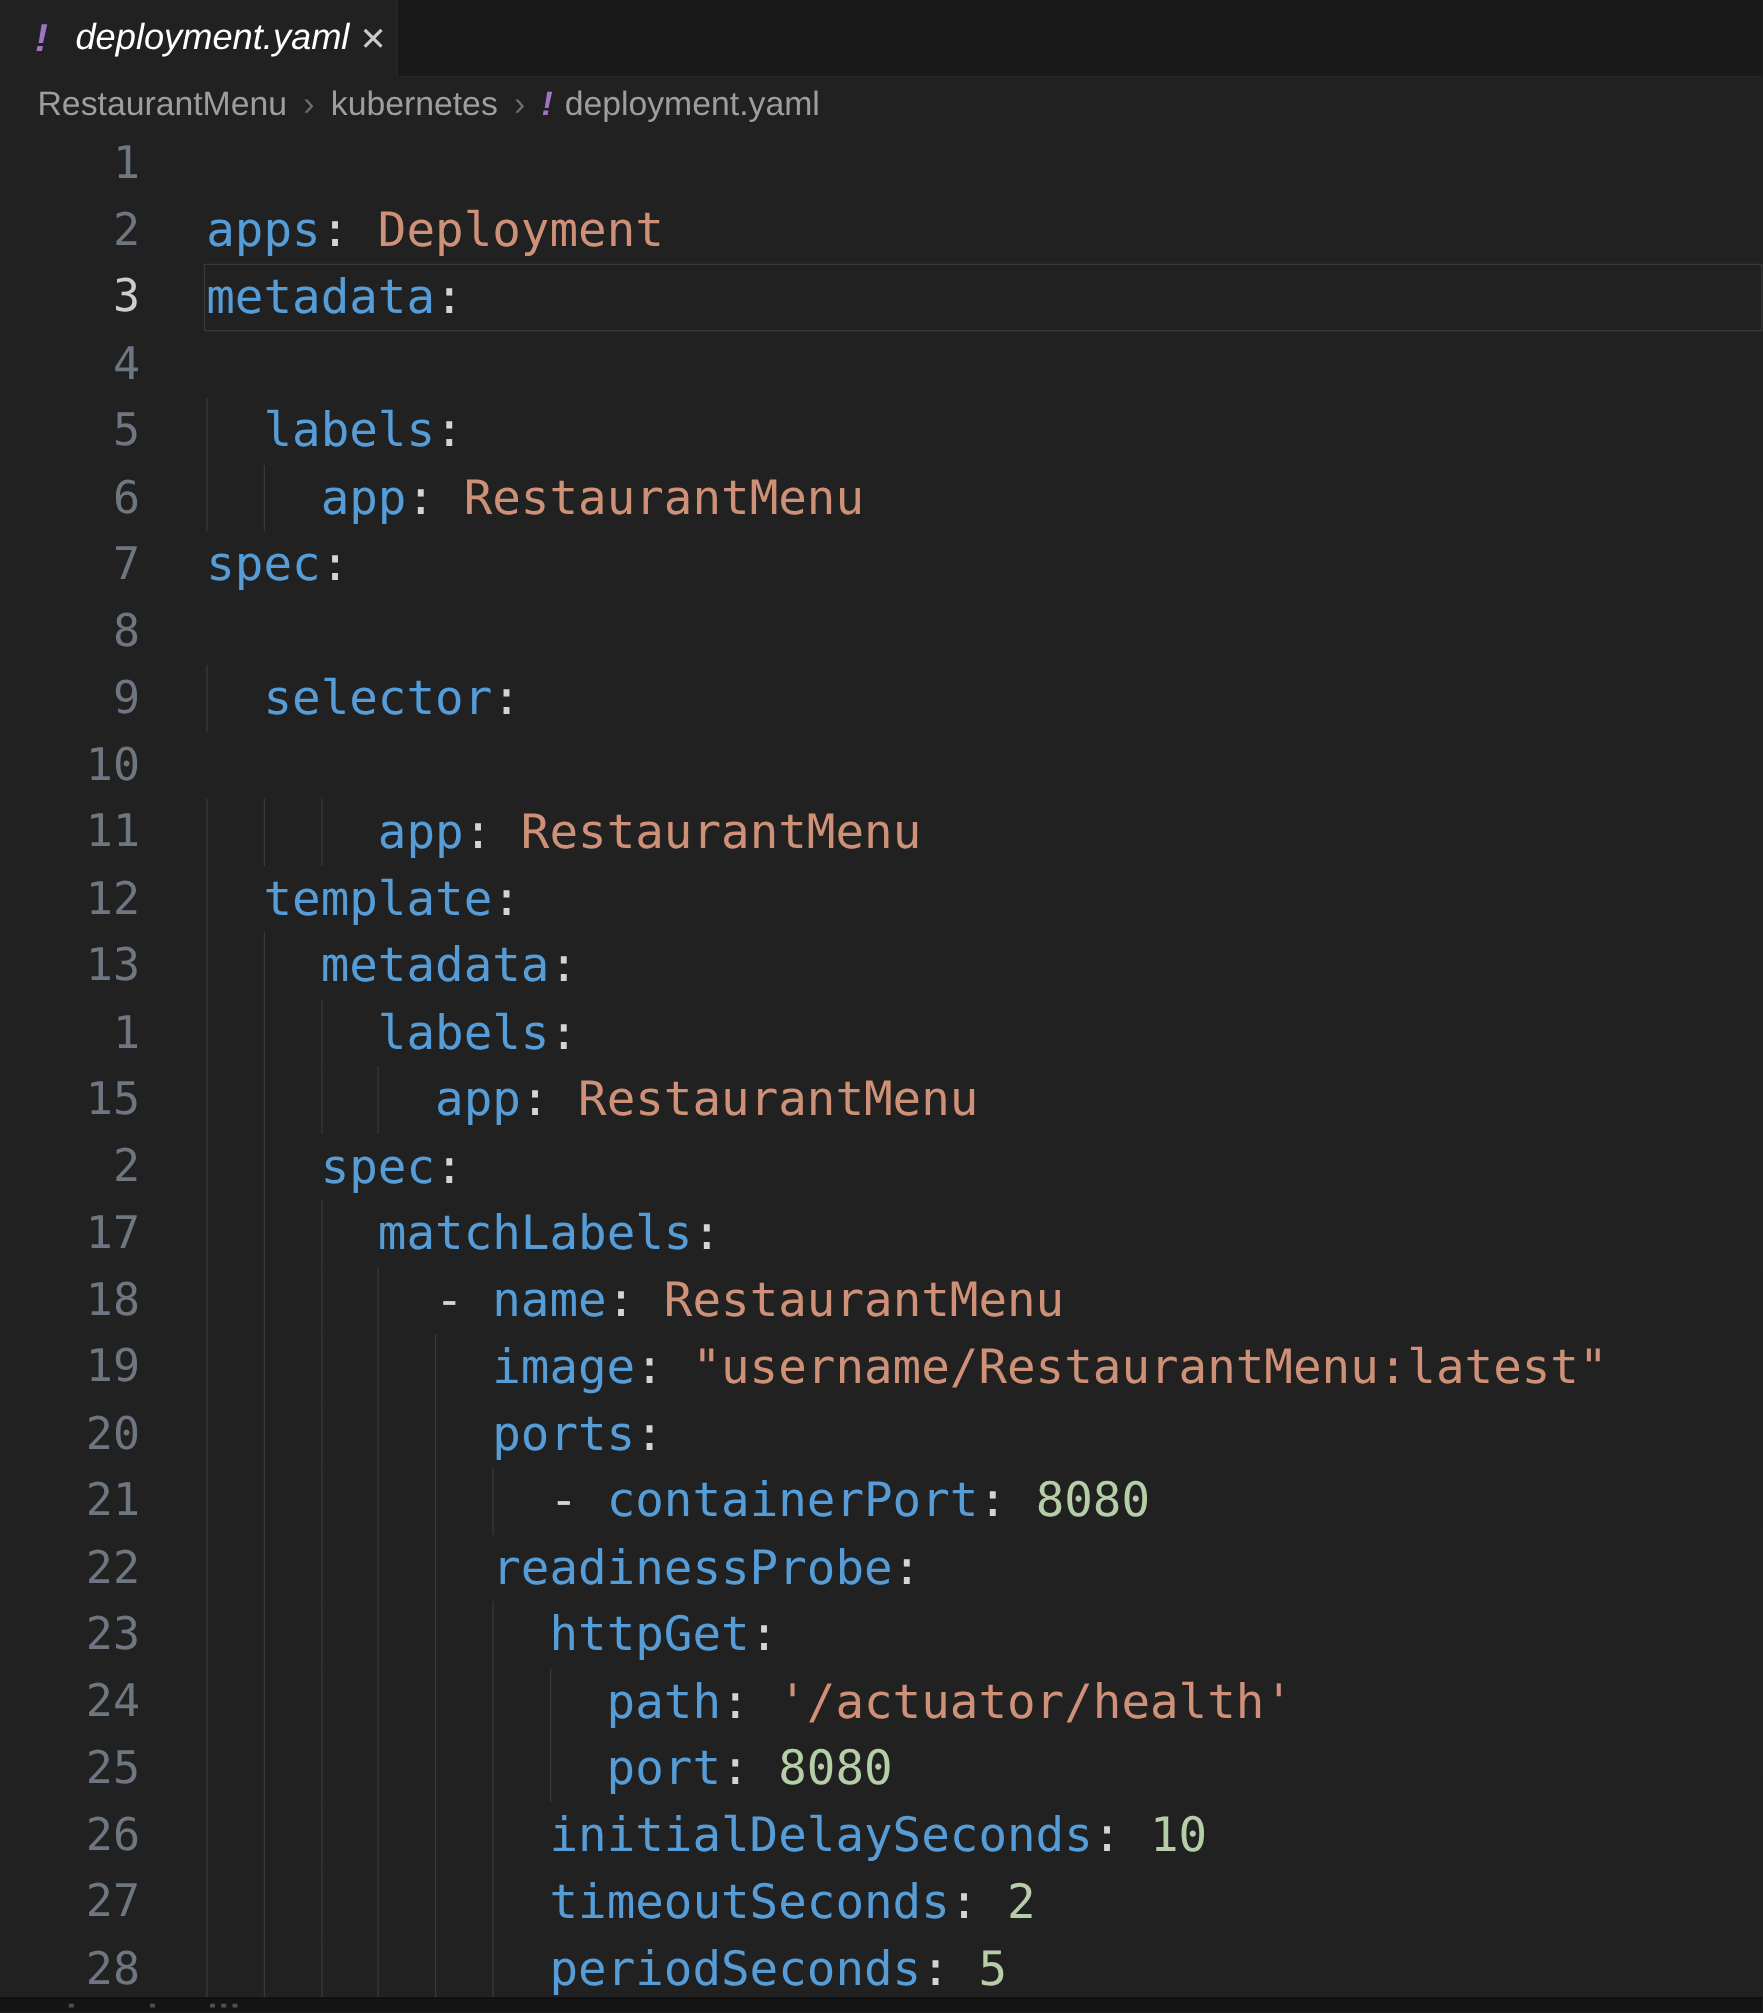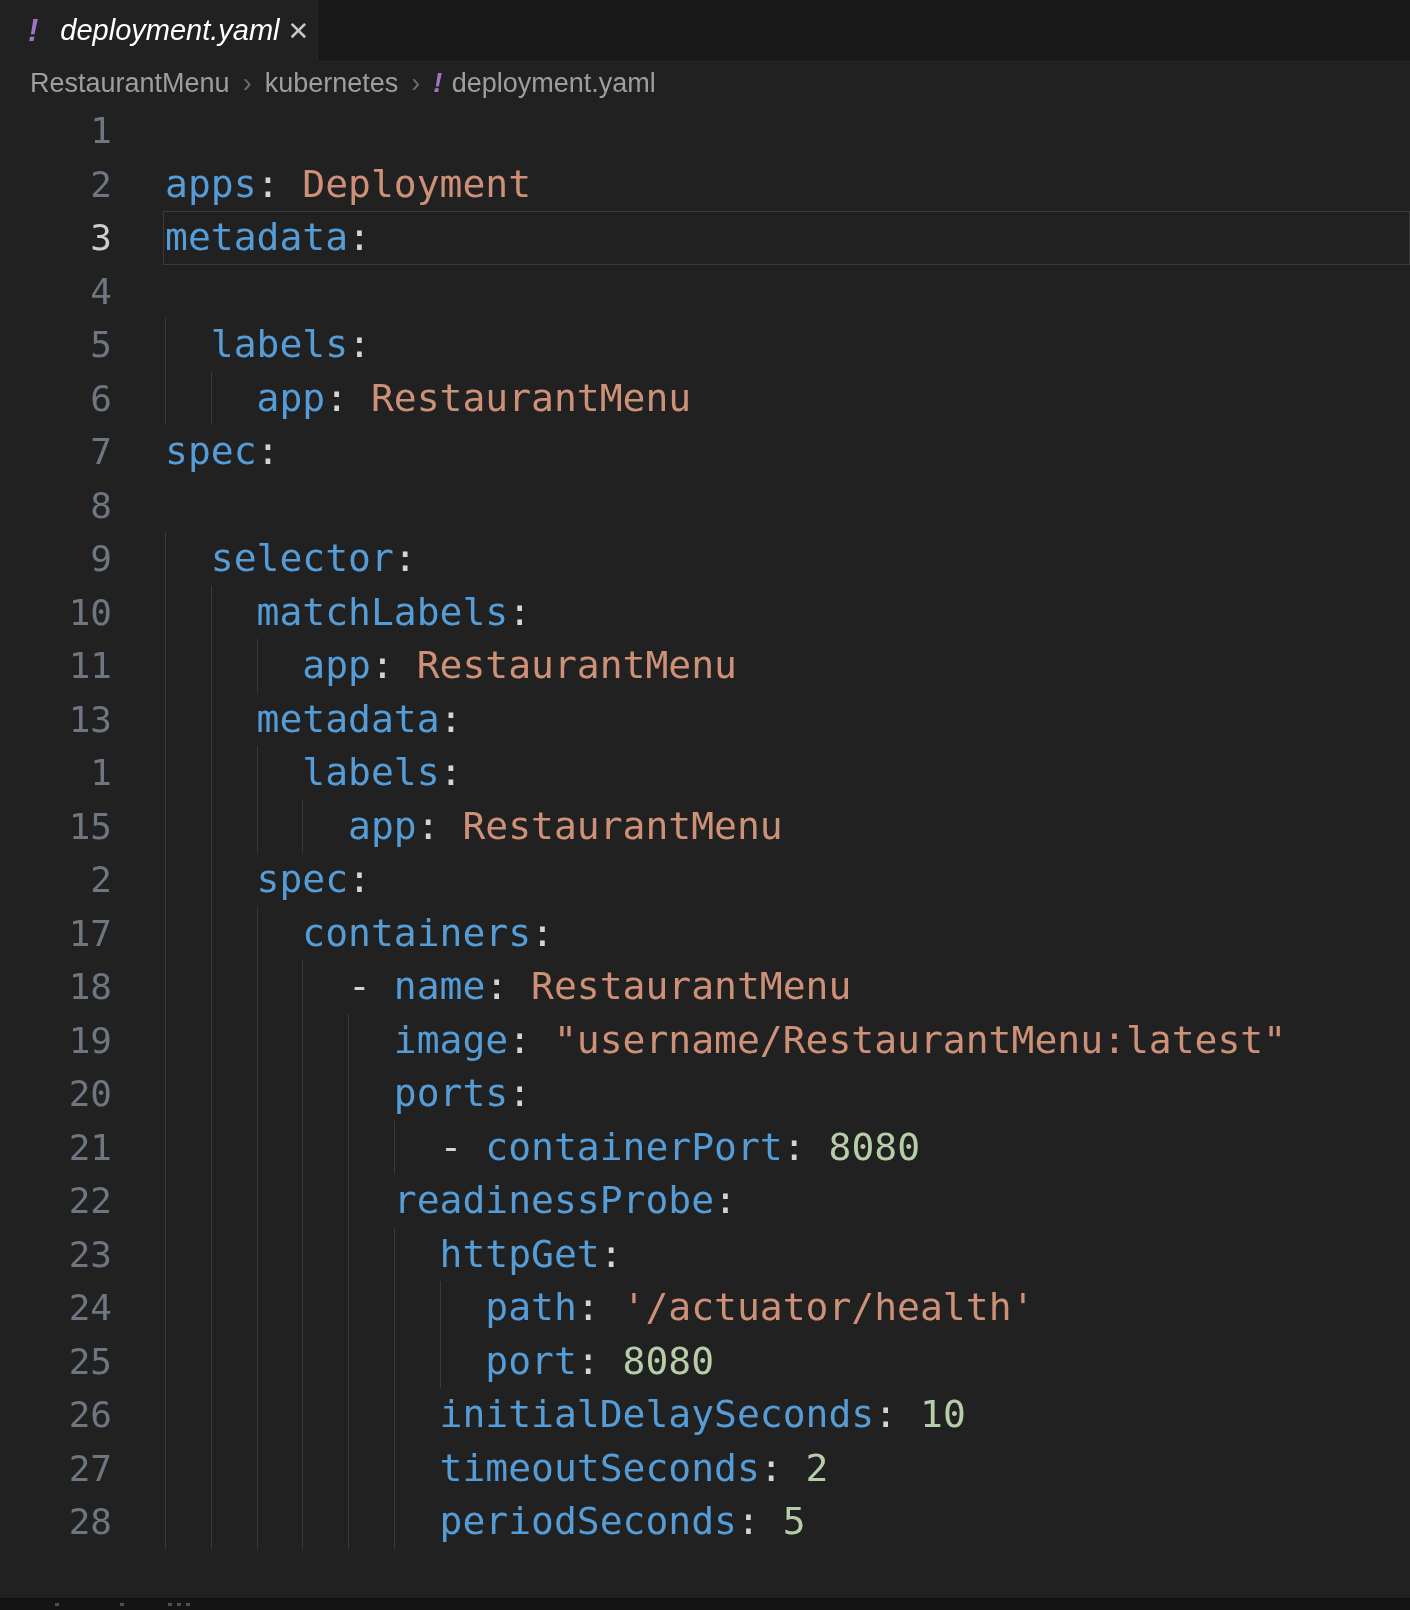--- a/index.html
+++ b/index.html
@@ -167,27 +167,28 @@
 <div class="editor" id="editor">
     <div class="line"><div class="gutter">1</div></div>
     <div class="line"><div class="gutter">2</div><div class="code"><span class="tok-key">apps</span><span class="tok-punc">:</span><span class="tok-str"> Deployment</span></div></div>
     <div class="line current"><div class="gutter">3</div><div class="code"><span class="tok-key">metadata</span><span class="tok-punc">:</span></div></div>
     <div class="line"><div class="gutter">4</div></div>
     <div class="line"><div class="gutter">5</div><div class="code"><span class="guide" style="left: 0px;"></span><span class="tok-ws">  </span><span class="tok-key">labels</span><span class="tok-punc">:</span></div></div>
     <div class="line"><div class="gutter">6</div><div class="code"><span class="guide" style="left: 0px;"></span><span class="guide" style="left: 45.76px;"></span><span class="tok-ws">    </span><span class="tok-key">app</span><span class="tok-punc">:</span><span class="tok-str"> RestaurantMenu</span></div></div>
     <div class="line"><div class="gutter">7</div><div class="code"><span class="tok-key">spec</span><span class="tok-punc">:</span></div></div>
     <div class="line"><div class="gutter">8</div></div>
     <div class="line"><div class="gutter">9</div><div class="code"><span class="guide" style="left: 0px;"></span><span class="tok-ws">  </span><span class="tok-key">selector</span><span class="tok-punc">:</span></div></div>
-    <div class="line"><div class="gutter">10</div><div class="code"><span class="guide" style="left: 0px;"></span><span class="guide" style="left: 45.76px;"></span><span class="tok-ws">    </span><span class="tok-key">matchLabels</span><span class="tok-punc">:</span></div></div>
+    <div class="line"><div class="gutter">10</div></div>
     <div class="line"><div class="gutter">11</div><div class="code"><span class="guide" style="left: 0px;"></span><span class="guide" style="left: 45.76px;"></span><span class="guide" style="left: 91.52px;"></span><span class="tok-ws">      </span><span class="tok-key">app</span><span class="tok-punc">:</span><span class="tok-str"> RestaurantMenu</span></div></div>
+    <div class="line"><div class="gutter">12</div><div class="code"><span class="guide" style="left: 0px;"></span><span class="tok-ws">  </span><span class="tok-key">template</span><span class="tok-punc">:</span></div></div>
     <div class="line"><div class="gutter">13</div><div class="code"><span class="guide" style="left: 0px;"></span><span class="guide" style="left: 45.76px;"></span><span class="tok-ws">    </span><span class="tok-key">metadata</span><span class="tok-punc">:</span></div></div>
     <div class="line"><div class="gutter">1</div><div class="code"><span class="guide" style="left: 0px;"></span><span class="guide" style="left: 45.76px;"></span><span class="guide" style="left: 91.52px;"></span><span class="tok-ws">      </span><span class="tok-key">labels</span><span class="tok-punc">:</span></div></div>
     <div class="line"><div class="gutter">15</div><div class="code"><span class="guide" style="left: 0px;"></span><span class="guide" style="left: 45.76px;"></span><span class="guide" style="left: 91.52px;"></span><span class="guide" style="left: 137.28px;"></span><span class="tok-ws">        </span><span class="tok-key">app</span><span class="tok-punc">:</span><span class="tok-str"> RestaurantMenu</span></div></div>
     <div class="line"><div class="gutter">2</div><div class="code"><span class="guide" style="left: 0px;"></span><span class="guide" style="left: 45.76px;"></span><span class="tok-ws">    </span><span class="tok-key">spec</span><span class="tok-punc">:</span></div></div>
-    <div class="line"><div class="gutter">17</div><div class="code"><span class="guide" style="left: 0px;"></span><span class="guide" style="left: 45.76px;"></span><span class="guide" style="left: 91.52px;"></span><span class="tok-ws">      </span><span class="tok-key">containers</span><span class="tok-punc">:</span></div></div>
+    <div class="line"><div class="gutter">17</div><div class="code"><span class="guide" style="left: 0px;"></span><span class="guide" style="left: 45.76px;"></span><span class="guide" style="left: 91.52px;"></span><span class="tok-ws">      </span><span class="tok-key">matchLabels</span><span class="tok-punc">:</span></div></div>
     <div class="line"><div class="gutter">18</div><div class="code"><span class="guide" style="left: 0px;"></span><span class="guide" style="left: 45.76px;"></span><span class="guide" style="left: 91.52px;"></span><span class="guide" style="left: 137.28px;"></span><span class="tok-ws">        </span><span class="tok-punc">- </span><span class="tok-key">name</span><span class="tok-punc">:</span><span class="tok-str"> RestaurantMenu</span></div></div>
     <div class="line"><div class="gutter">19</div><div class="code"><span class="guide" style="left: 0px;"></span><span class="guide" style="left: 45.76px;"></span><span class="guide" style="left: 91.52px;"></span><span class="guide" style="left: 137.28px;"></span><span class="guide" style="left: 183.04px;"></span><span class="tok-ws">          </span><span class="tok-key">image</span><span class="tok-punc">:</span><span class="tok-str"> "username/RestaurantMenu:latest"</span></div></div>
     <div class="line"><div class="gutter">20</div><div class="code"><span class="guide" style="left: 0px;"></span><span class="guide" style="left: 45.76px;"></span><span class="guide" style="left: 91.52px;"></span><span class="guide" style="left: 137.28px;"></span><span class="guide" style="left: 183.04px;"></span><span class="tok-ws">          </span><span class="tok-key">ports</span><span class="tok-punc">:</span></div></div>
     <div class="line"><div class="gutter">21</div><div class="code"><span class="guide" style="left: 0px;"></span><span class="guide" style="left: 45.76px;"></span><span class="guide" style="left: 91.52px;"></span><span class="guide" style="left: 137.28px;"></span><span class="guide" style="left: 183.04px;"></span><span class="guide" style="left: 228.8px;"></span><span class="tok-ws">            </span><span class="tok-punc">- </span><span class="tok-key">containerPort</span><span class="tok-punc">:</span><span class="tok-num"> 8080</span></div></div>
     <div class="line"><div class="gutter">22</div><div class="code"><span class="guide" style="left: 0px;"></span><span class="guide" style="left: 45.76px;"></span><span class="guide" style="left: 91.52px;"></span><span class="guide" style="left: 137.28px;"></span><span class="guide" style="left: 183.04px;"></span><span class="tok-ws">          </span><span class="tok-key">readinessProbe</span><span class="tok-punc">:</span></div></div>
     <div class="line"><div class="gutter">23</div><div class="code"><span class="guide" style="left: 0px;"></span><span class="guide" style="left: 45.76px;"></span><span class="guide" style="left: 91.52px;"></span><span class="guide" style="left: 137.28px;"></span><span class="guide" style="left: 183.04px;"></span><span class="guide" style="left: 228.8px;"></span><span class="tok-ws">            </span><span class="tok-key">httpGet</span><span class="tok-punc">:</span></div></div>
     <div class="line"><div class="gutter">24</div><div class="code"><span class="guide" style="left: 0px;"></span><span class="guide" style="left: 45.76px;"></span><span class="guide" style="left: 91.52px;"></span><span class="guide" style="left: 137.28px;"></span><span class="guide" style="left: 183.04px;"></span><span class="guide" style="left: 228.8px;"></span><span class="guide" style="left: 274.56px;"></span><span class="tok-ws">              </span><span class="tok-key">path</span><span class="tok-punc">:</span><span class="tok-str"> '/actuator/health'</span></div></div>
     <div class="line"><div class="gutter">25</div><div class="code"><span class="guide" style="left: 0px;"></span><span class="guide" style="left: 45.76px;"></span><span class="guide" style="left: 91.52px;"></span><span class="guide" style="left: 137.28px;"></span><span class="guide" style="left: 183.04px;"></span><span class="guide" style="left: 228.8px;"></span><span class="guide" style="left: 274.56px;"></span><span class="tok-ws">              </span><span class="tok-key">port</span><span class="tok-punc">:</span><span class="tok-num"> 8080</span></div></div>
     <div class="line"><div class="gutter">26</div><div class="code"><span class="guide" style="left: 0px;"></span><span class="guide" style="left: 45.76px;"></span><span class="guide" style="left: 91.52px;"></span><span class="guide" style="left: 137.28px;"></span><span class="guide" style="left: 183.04px;"></span><span class="guide" style="left: 228.8px;"></span><span class="tok-ws">            </span><span class="tok-key">initialDelaySeconds</span><span class="tok-punc">:</span><span class="tok-num"> 10</span></div></div>
     <div class="line"><div class="gutter">27</div><div class="code"><span class="guide" style="left: 0px;"></span><span class="guide" style="left: 45.76px;"></span><span class="guide" style="left: 91.52px;"></span><span class="guide" style="left: 137.28px;"></span><span class="guide" style="left: 183.04px;"></span><span class="guide" style="left: 228.8px;"></span><span class="tok-ws">            </span><span class="tok-key">timeoutSeconds</span><span class="tok-punc">:</span><span class="tok-num"> 2</span></div></div>

